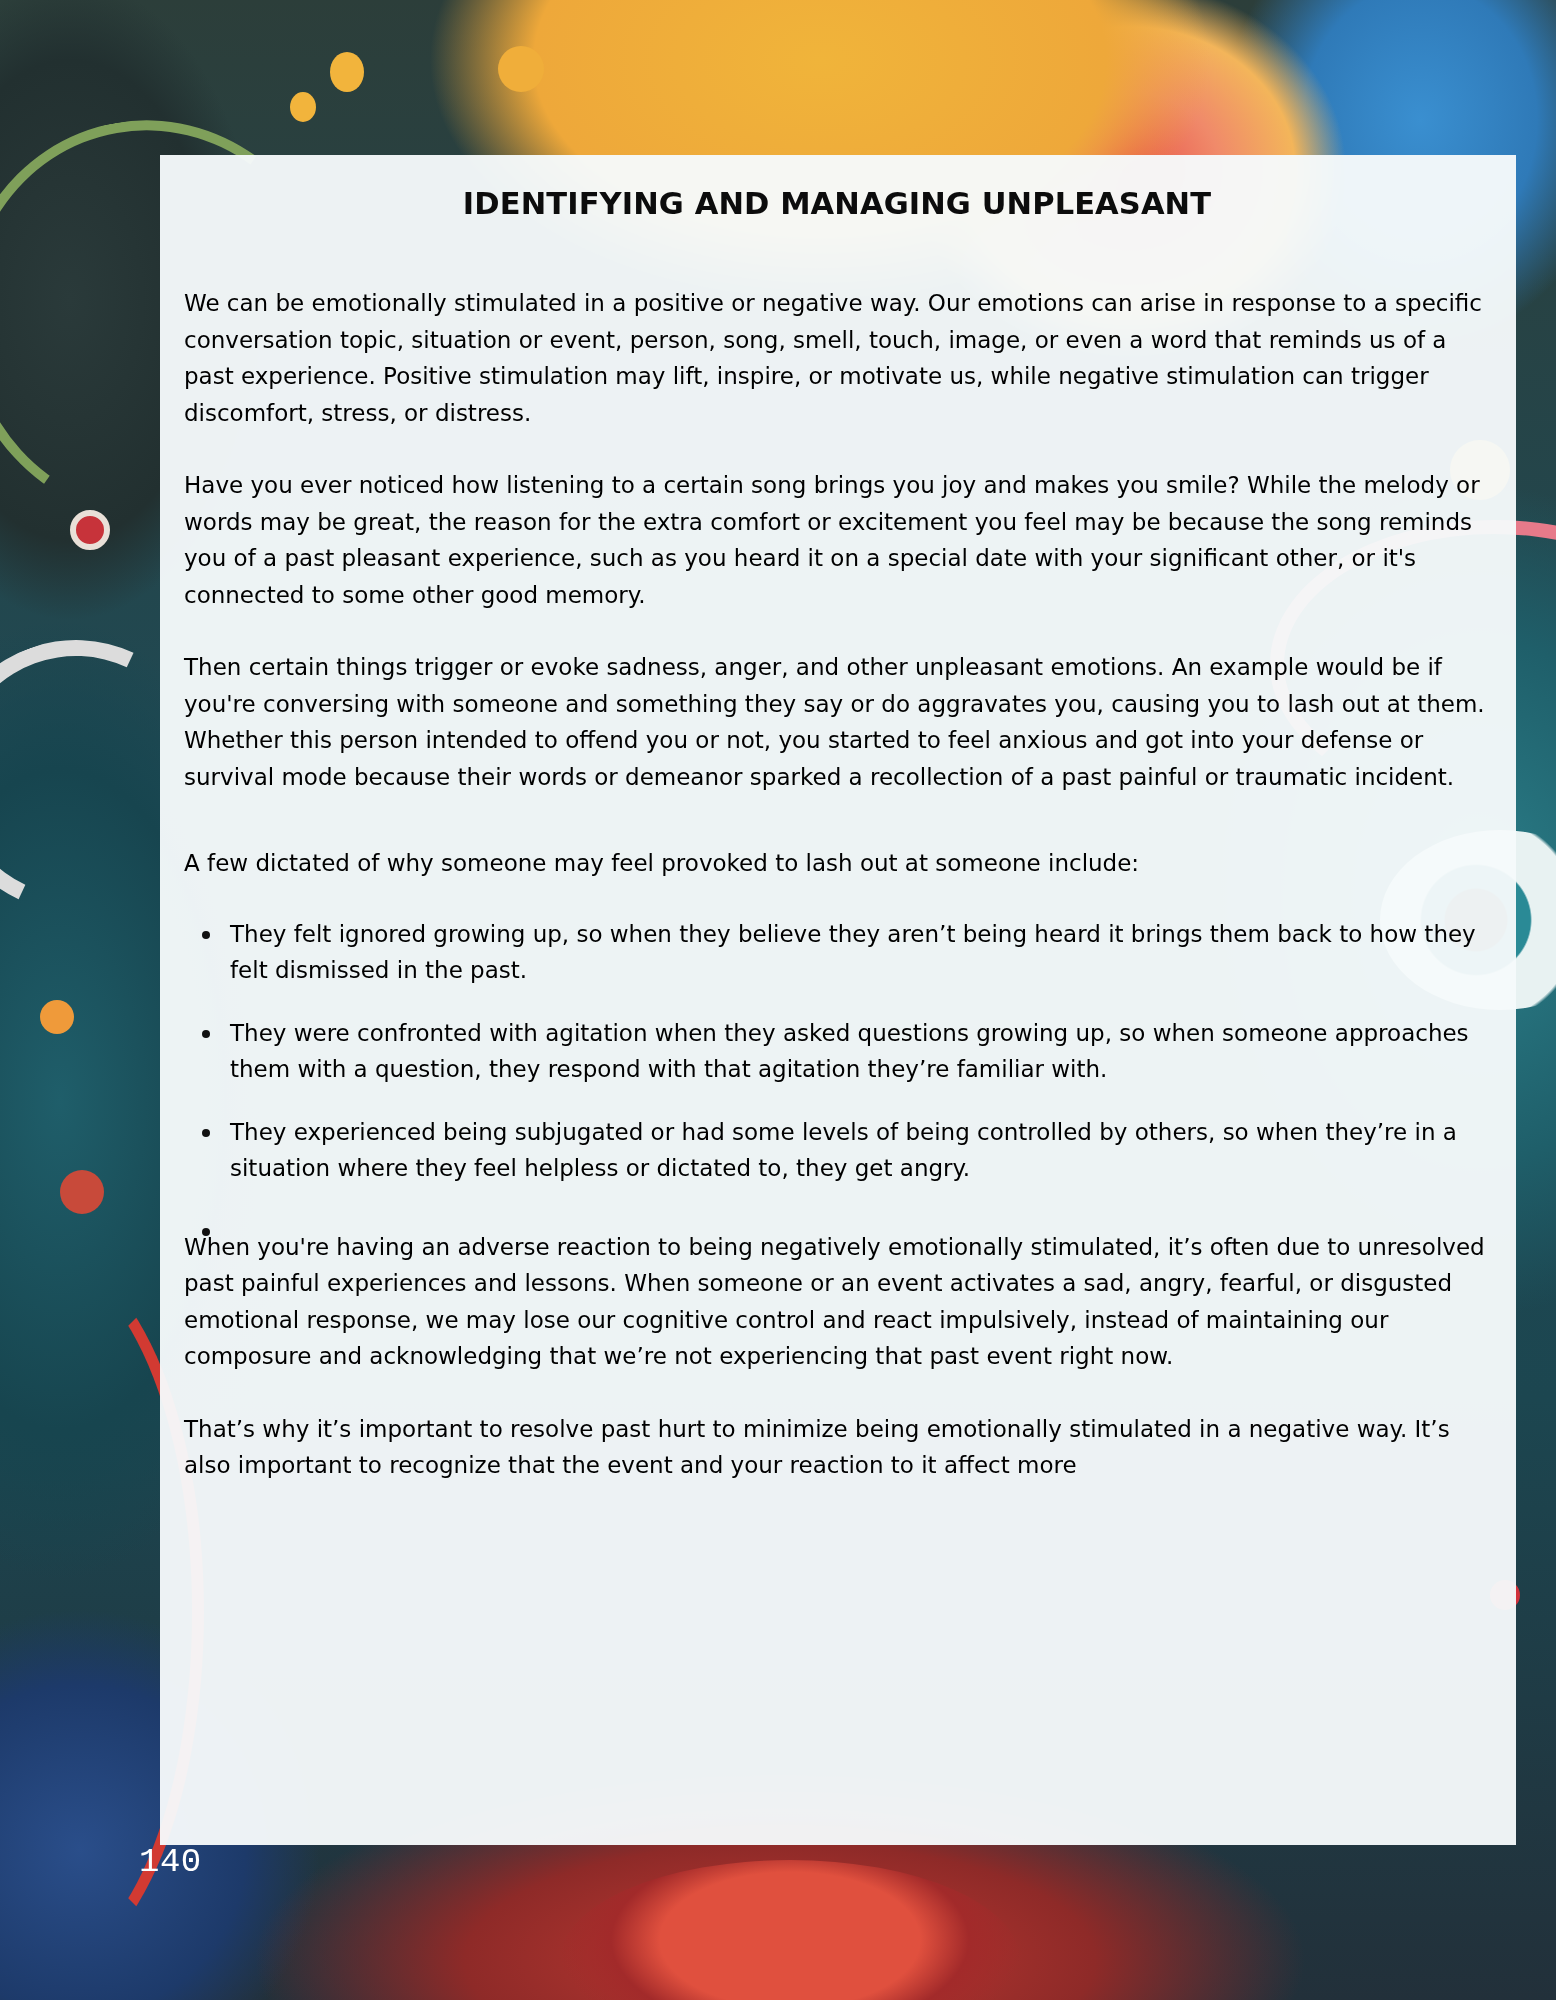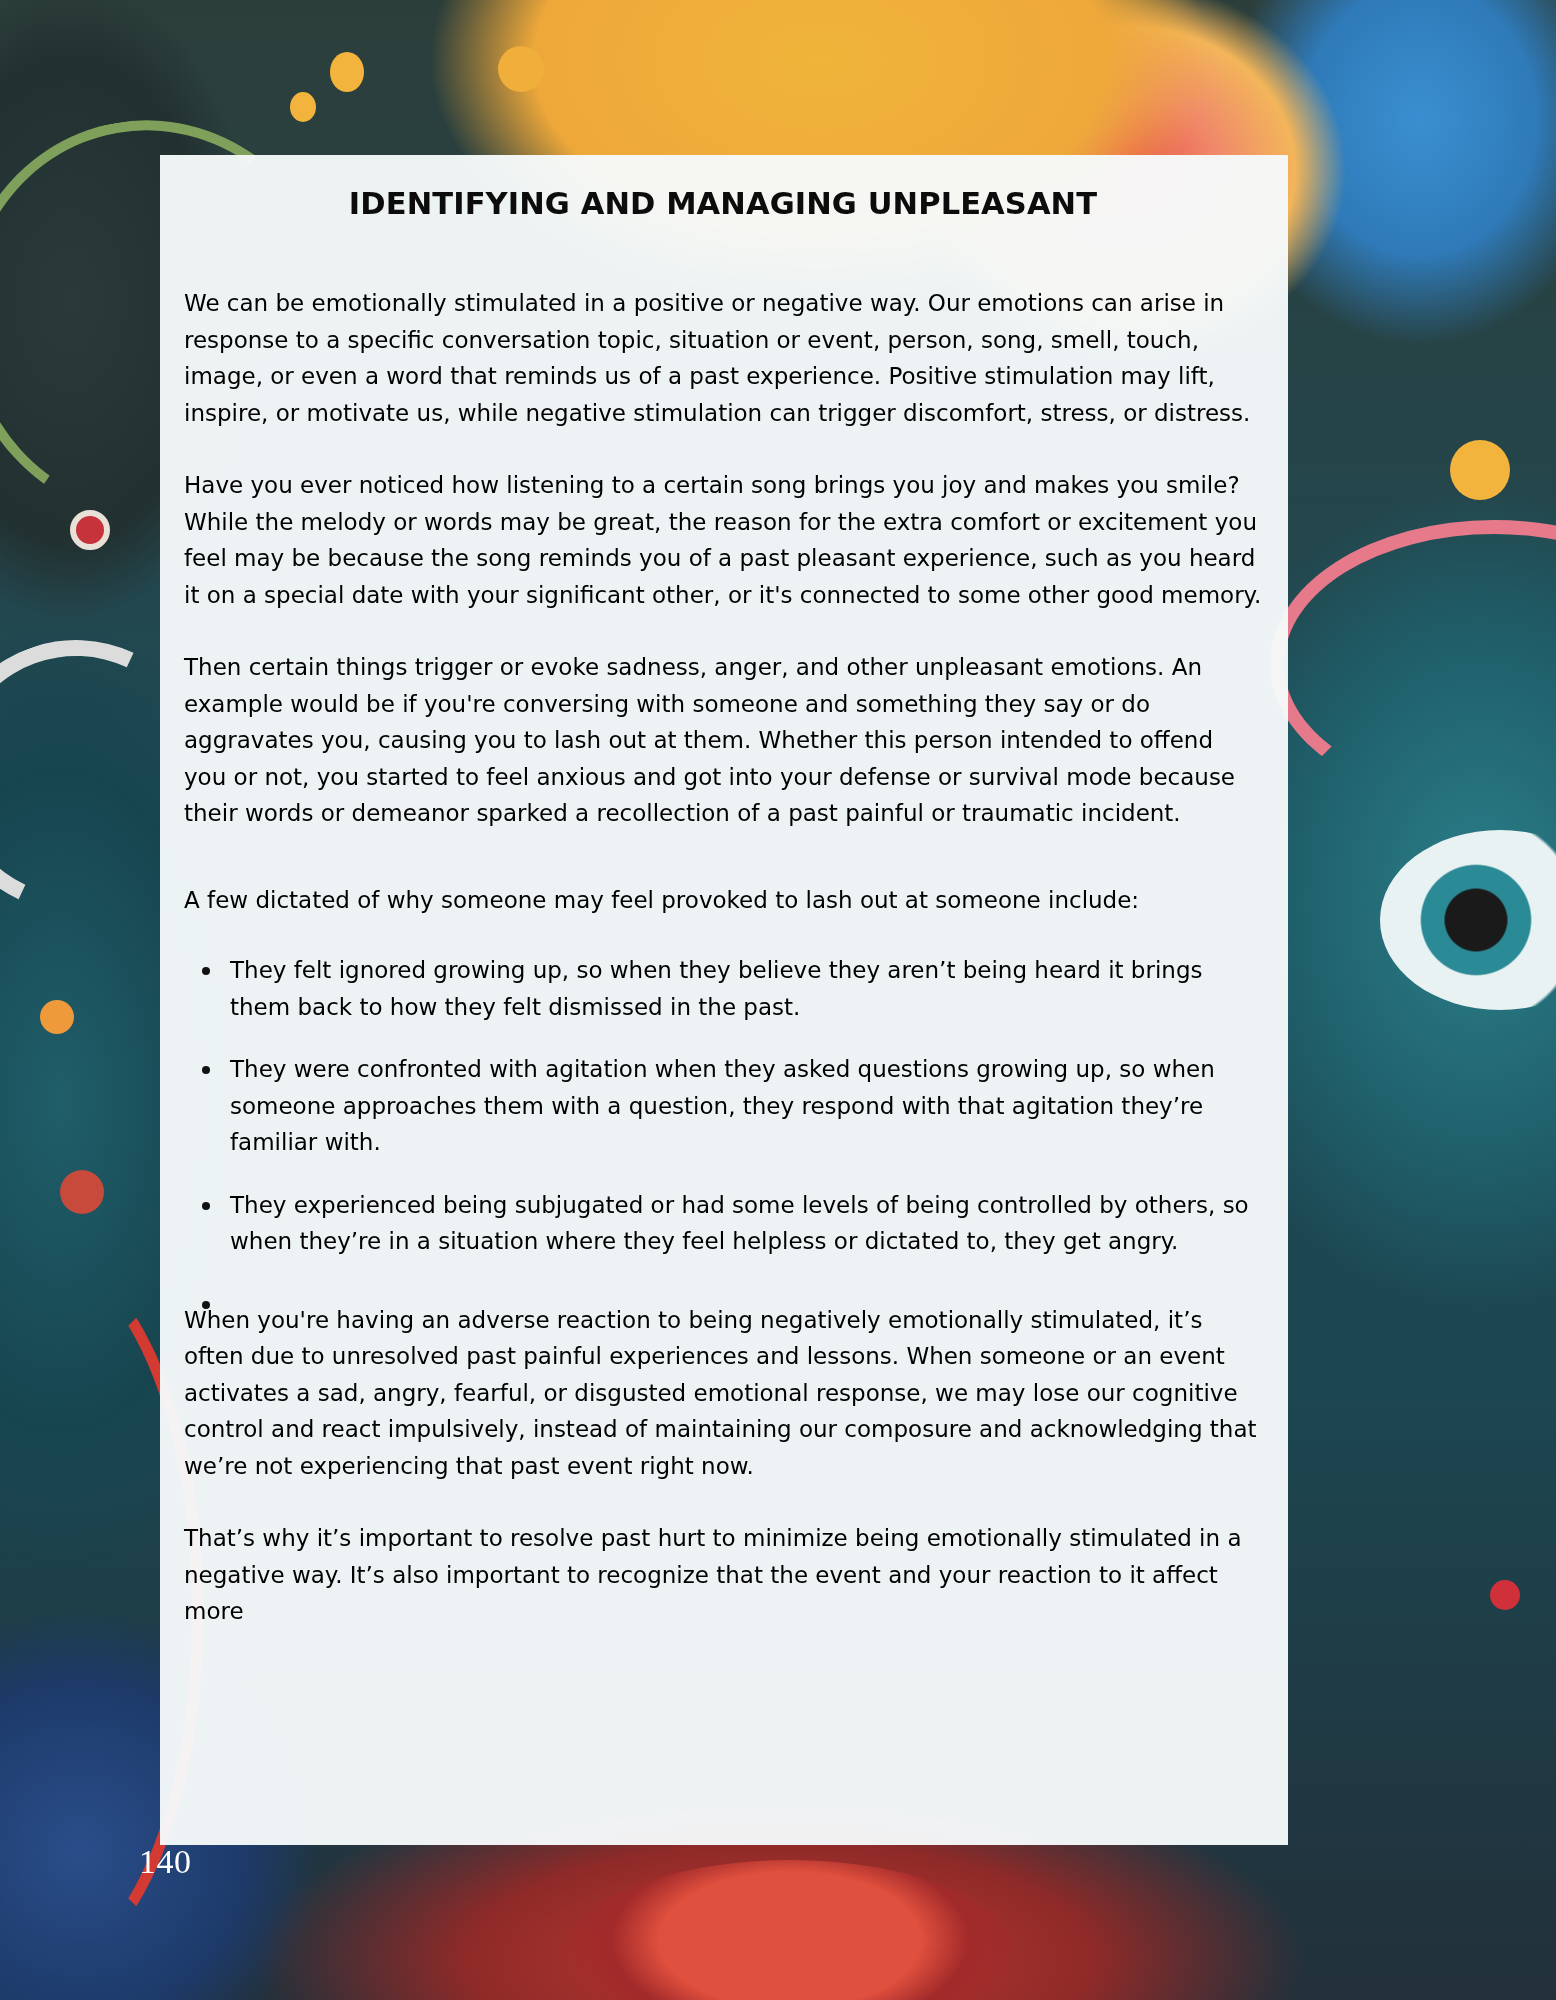--- a/index.html
+++ b/index.html
@@ -21,21 +21,21 @@
         radial-gradient(ellipse 300px 600px at 60px 1100px, #1f5e6a 0%, #17454f 55%, rgba(23,69,79,0) 80%),
         radial-gradient(ellipse 700px 260px at 780px 1960px, #c33a32 0%, #8e2a28 45%, rgba(142,42,40,0) 75%),
         radial-gradient(ellipse 300px 300px at 80px 1850px, #2a4e8a 0%, #1d3a6a 55%, rgba(29,58,106,0) 80%),
         linear-gradient(180deg, #2c3e3a 0%, #1f4a55 40%, #1c4650 70%, #22303a 100%);
     }
     .blob { position: absolute; border-radius: 50%; }
     .stroke { position: absolute; border-radius: 50%; border-style: solid; border-color: transparent; }
 
     
     .panel {
-      position: absolute; left: 160px; top: 155px; width: 1128px; height: 1690px;
+      position: absolute; left: 160px; top: 155px; width: 1356px; height: 1690px;
       background: rgba(246, 250, 251, 0.96);
       box-sizing: border-box; padding: 24px 26px 0 24px;
       color: #111;
     }
     .title {
       text-align: center; font-weight: bold; font-size: 30.5px; line-height: 46px;
       margin: 0 0 0 0; padding-top: 2px; color: #0c0c0c; letter-spacing: 0.1px;
     }
     .title span { display: block; }
     .body-text { font-size: 23px; line-height: 36.5px; color: #000000; }
@@ -50,21 +50,21 @@
     ul.bullets li .dot {
       position: absolute; left: -28px; top: 15px; width: 8px; height: 8px;
       border-radius: 50%; background: #111;
     }
     .p5 { margin-top: 42px; }
     .p6 { margin-top: 36px; }
 
     .page-number {
       position: absolute; left: 139px; top: 1843px;
       font-size: 34px; color: #ffffff; font-weight: normal;
-      font-family: Liberation Serif, serif; letter-spacing: 0.5px;
+      font-family: Liberation Mono, monospace; letter-spacing: 0.5px;
     }
   </style>
 </head>
 <body>
 
 <div class="art">
   <div class="layer l1"></div>
 
   <div class="blob" style="left:290px;top:92px;width:26px;height:30px;background:#f2b43c;"></div>
   <div class="blob" style="left:330px;top:52px;width:34px;height:40px;background:#f2b43c;"></div>

